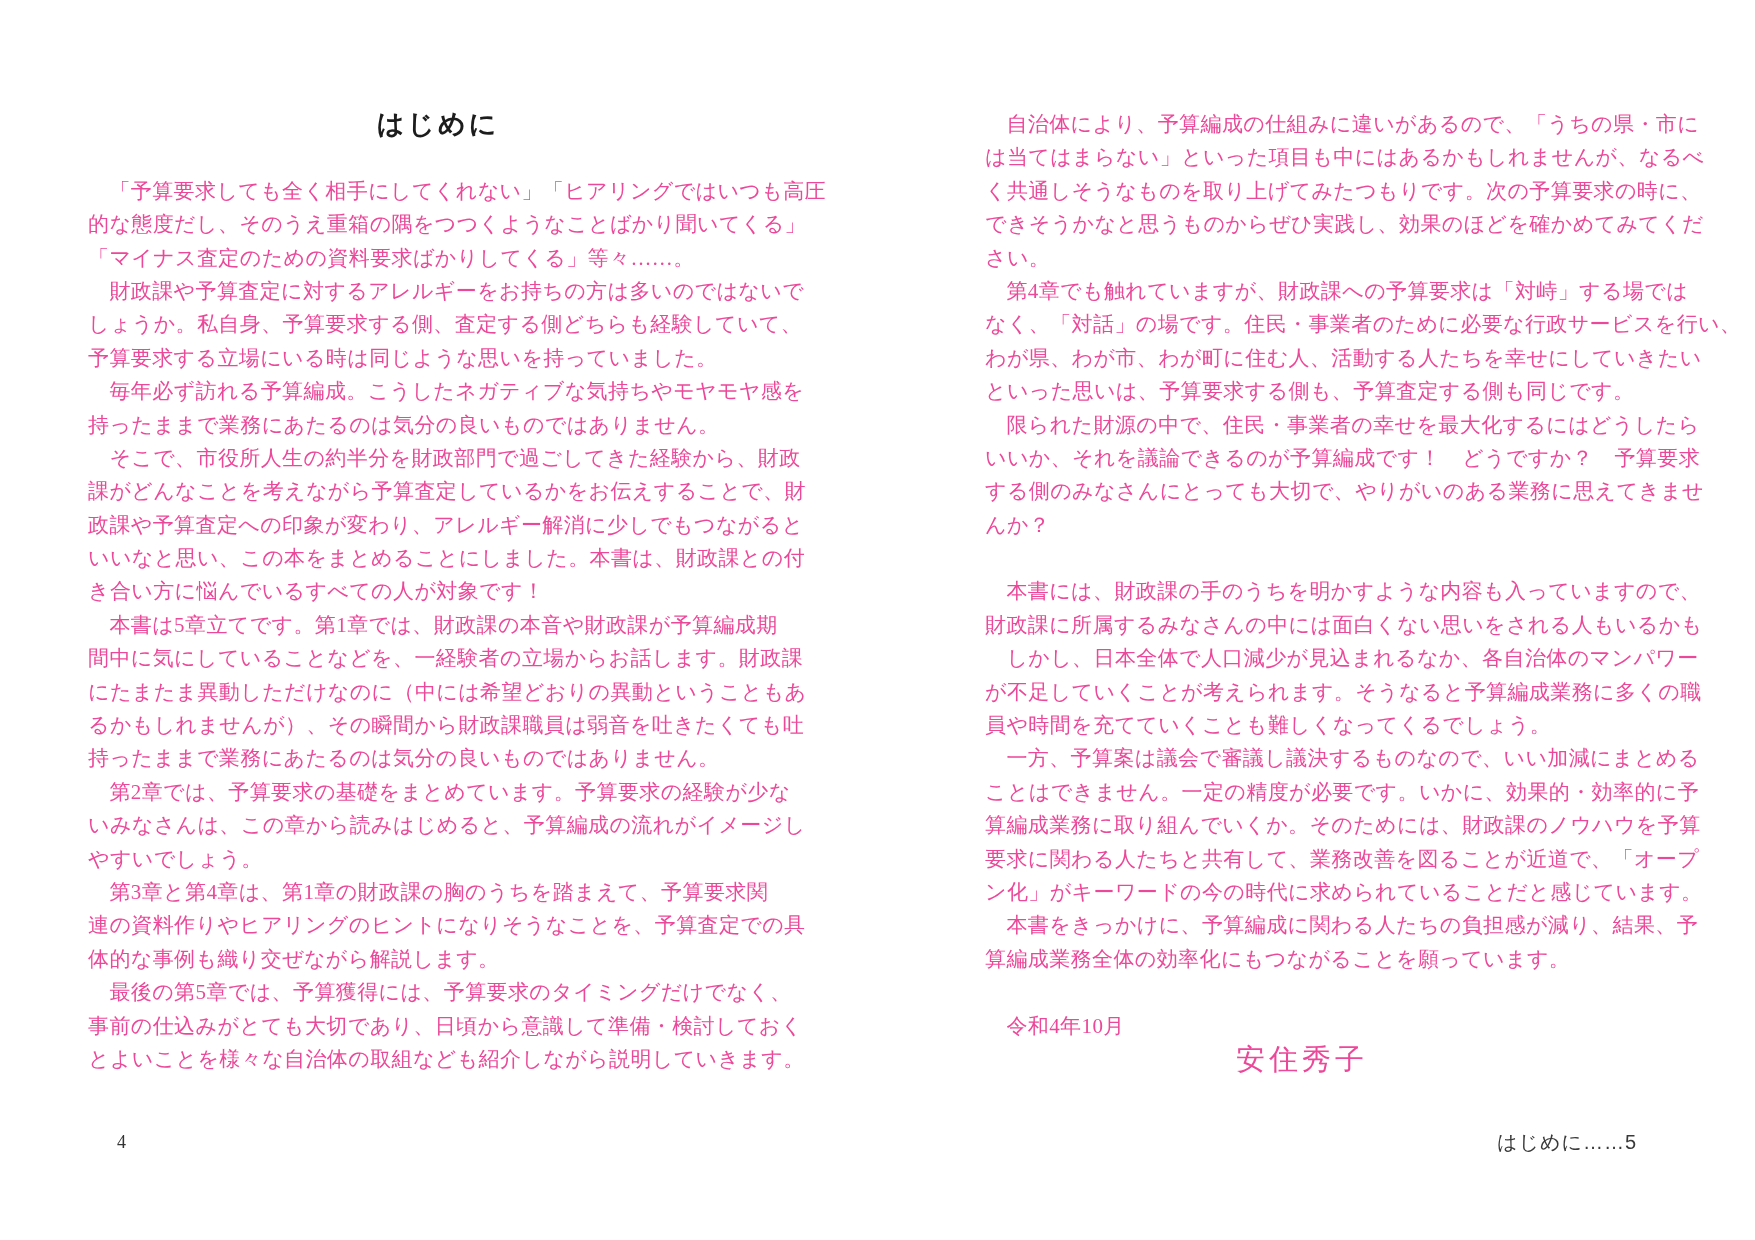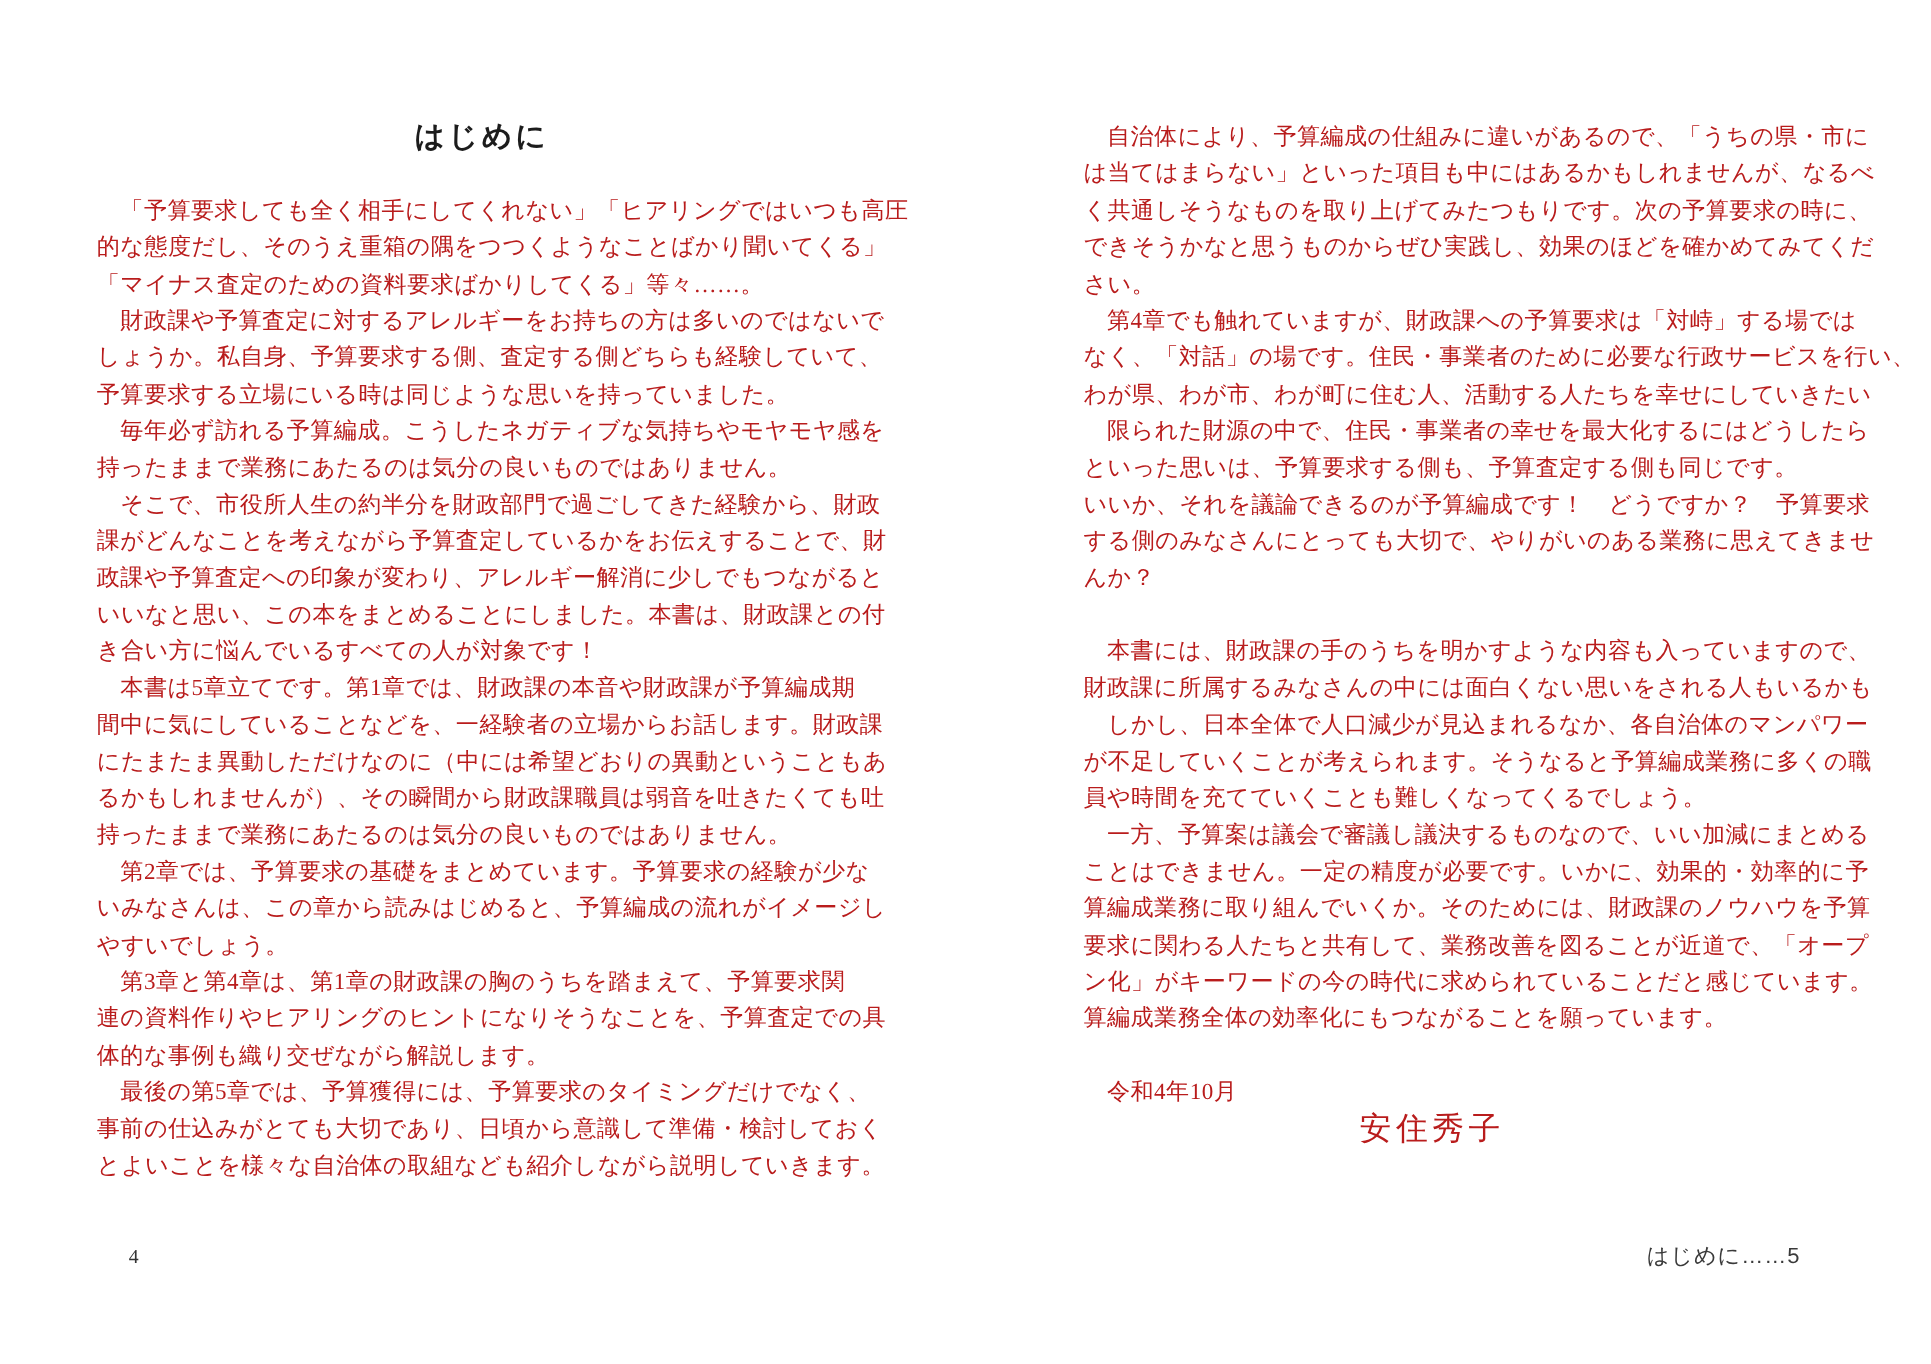--- a/index.html
+++ b/index.html
@@ -43,21 +43,21 @@
     font-size: 27px;
     letter-spacing: 3px;
     color: #1c1c1c;
   }
   .text-line {
     height: 33.4px;
     line-height: 33.4px;
     font-size: 21px;
     letter-spacing: 0.4px;
     white-space: pre;
-    color: #b91c1c;
+    color: #ec4899;
   }
   .date-line {
     margin-top: 33.4px;        
   }
   .author-line {
     text-align: center;
     font-size: 29px;
     letter-spacing: 4px;
     padding-right: 14px;
     height: 33.4px;
@@ -124,36 +124,37 @@
   <section class="page page-right">
     <div>
         <div class="text-line">　自治体により、予算編成の仕組みに違いがあるので、「うちの県・市に</div>
         <div class="text-line">は当てはまらない」といった項目も中にはあるかもしれませんが、なるべ</div>
         <div class="text-line">く共通しそうなものを取り上げてみたつもりです。次の予算要求の時に、</div>
         <div class="text-line">できそうかなと思うものからぜひ実践し、効果のほどを確かめてみてくだ</div>
         <div class="text-line">さい。</div>
         <div class="text-line">　第4章でも触れていますが、財政課への予算要求は「対峙」する場では</div>
         <div class="text-line">なく、「対話」の場です。住民・事業者のために必要な行政サービスを行い、</div>
         <div class="text-line">わが県、わが市、わが町に住む人、活動する人たちを幸せにしていきたい</div>
+        <div class="text-line">といった思いは、予算要求する側も、予算査定する側も同じです。</div>
         <div class="text-line">　限られた財源の中で、住民・事業者の幸せを最大化するにはどうしたら</div>
-        <div class="text-line">といった思いは、予算要求する側も、予算査定する側も同じです。</div>
         <div class="text-line">いいか、それを議論できるのが予算編成です！　どうですか？　予算要求</div>
         <div class="text-line">する側のみなさんにとっても大切で、やりがいのある業務に思えてきませ</div>
         <div class="text-line">んか？</div>
         <div class="text-line"></div>
         <div class="text-line">　本書には、財政課の手のうちを明かすような内容も入っていますので、</div>
         <div class="text-line">財政課に所属するみなさんの中には面白くない思いをされる人もいるかも</div>
         <div class="text-line">　しかし、日本全体で人口減少が見込まれるなか、各自治体のマンパワー</div>
         <div class="text-line">が不足していくことが考えられます。そうなると予算編成業務に多くの職</div>
         <div class="text-line">員や時間を充てていくことも難しくなってくるでしょう。</div>
         <div class="text-line">　一方、予算案は議会で審議し議決するものなので、いい加減にまとめる</div>
         <div class="text-line">ことはできません。一定の精度が必要です。いかに、効果的・効率的に予</div>
         <div class="text-line">算編成業務に取り組んでいくか。そのためには、財政課のノウハウを予算</div>
         <div class="text-line">要求に関わる人たちと共有して、業務改善を図ることが近道で、「オープ</div>
         <div class="text-line">ン化」がキーワードの今の時代に求められていることだと感じています。</div>
+        <div class="text-line">　本書をきっかけに、予算編成に関わる人たちの負担感が減り、結果、予</div>
         <div class="text-line">算編成業務全体の効率化にもつながることを願っています。</div>
       </div>
     <div class="text-line date-line">　令和4年10月</div>
     <div class="text-line author-line">安住秀子</div>
   </section>
 
   <div class="footer footer-left">4</div>
 
   <div class="footer footer-right">はじめに……5</div>
 

